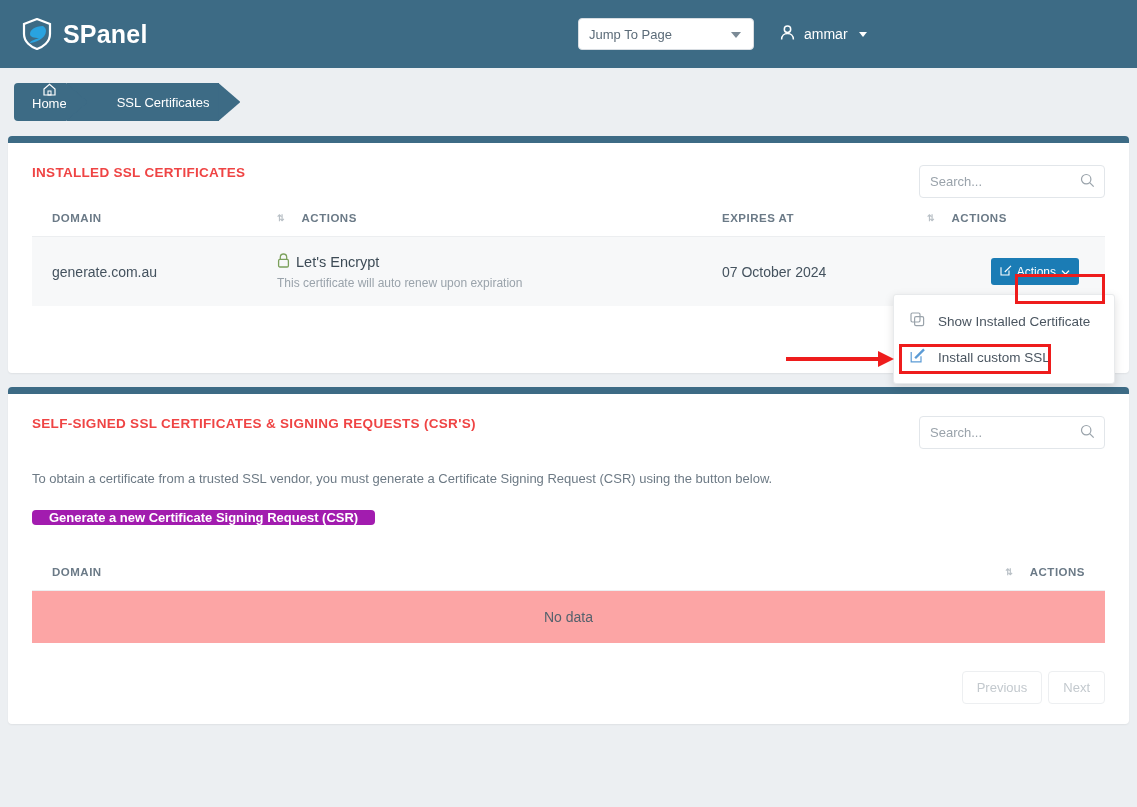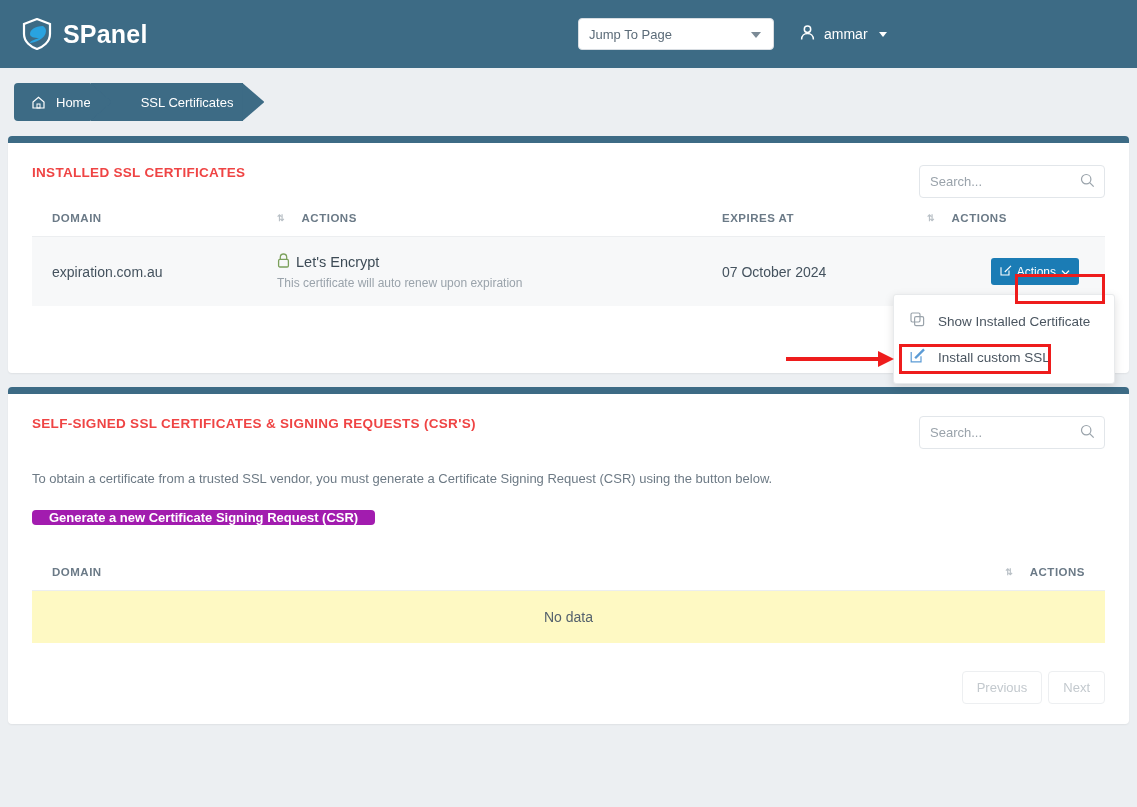--- a/index.html
+++ b/index.html
@@ -34,21 +34,21 @@
     position: absolute;
     left: 578px;
     top: 0;
     height: 68px;
     display: flex;
     align-items: center;
     gap: 26px;
   }
 
   .jump-select {
-    width: 196px;
+    width: 176px;
     height: 32px;
     background: #ffffff;
     border: 1px solid #d8dde2;
     border-radius: 4px;
     display: flex;
     align-items: center;
     padding: 0 10px;
     position: relative;
   }
   .jump-select .label { font-size: 13px; color: #5b6b78; }
@@ -75,21 +75,21 @@
   .crumbwrap { height: 68px; display: flex; align-items: center; padding-left: 14px; }
   .crumbs { display: flex; height: 38px; }
   .crumb {
     background: #3d6b85;
     color: #ffffff;
     font-size: 13px;
     display: flex;
     align-items: center;
     position: relative;
   }
-  .crumb.first { padding: 0 20px 0 18px; border-radius: 4px 0 0 4px; gap: 11px; }
+  .crumb.first { padding: 0 20px 0 18px; border-radius: 4px 0 0 4px; gap: 0; flex-direction: column; }
   .crumb.first::after {
     content: "";
     position: absolute; right: -1px; top: 0;
     width: 22px; height: 38px;
     background: #3d6b85;
     clip-path: polygon(0 0, 100% 50%, 0 100%);
   }
   .crumb.sep-line {
     position: absolute; right: -1px; top: 0;
     width: 22px; height: 38px;
@@ -228,21 +228,21 @@
     color: #c3c9ce;
     font-size: 13px;
     border-radius: 4px;
     padding: 8px 14px;
     cursor: pointer;
     font-family: inherit;
   }
 
   .hint-text { font-size: 13px; color: #6d7a85; margin-top: 22px; }
   .nodata {
-    background: #fef9c3;
+    background: #fca5a5;
     text-align: center;
     font-size: 14px;
     color: #55626d;
     padding: 18px 0;
   }
 
   
   .anno-box { position: absolute; border: 3px solid #ee1c1c; z-index: 60; pointer-events: none; }
   .anno-arrow { position: absolute; z-index: 60; pointer-events: none; }
 </style>
@@ -336,21 +336,21 @@
           <th>
             <div class="th-inner">
               <span class="sortic">⇅</span>
               <span>ACTIONS</span>
             </div>
           </th>
         </tr>
       </thead>
       <tbody>
         <tr class="row-alt">
-          <td style="padding-left:20px">expiration.com.au</td>
+          <td style="padding-left:20px">generate.com.au</td>
           <td>
             <div class="issuer-main">
               <span>
                 <svg width="13" height="15" viewBox="0 0 13 15">
                   <path d="M3.3 6.5 V4.2 C3.3 2.3 4.7 1 6.5 1 C8.3 1 9.7 2.3 9.7 4.2 V6.5" fill="none" stroke="#7ba05b" stroke-width="1.3"></path>
                   <rect x="1.6" y="6.4" width="9.8" height="7.6" rx="1.3" fill="none" stroke="#7ba05b" stroke-width="1.3"></rect>
                 </svg>
               </span>
               <span>Let's Encrypt</span>
             </div>

